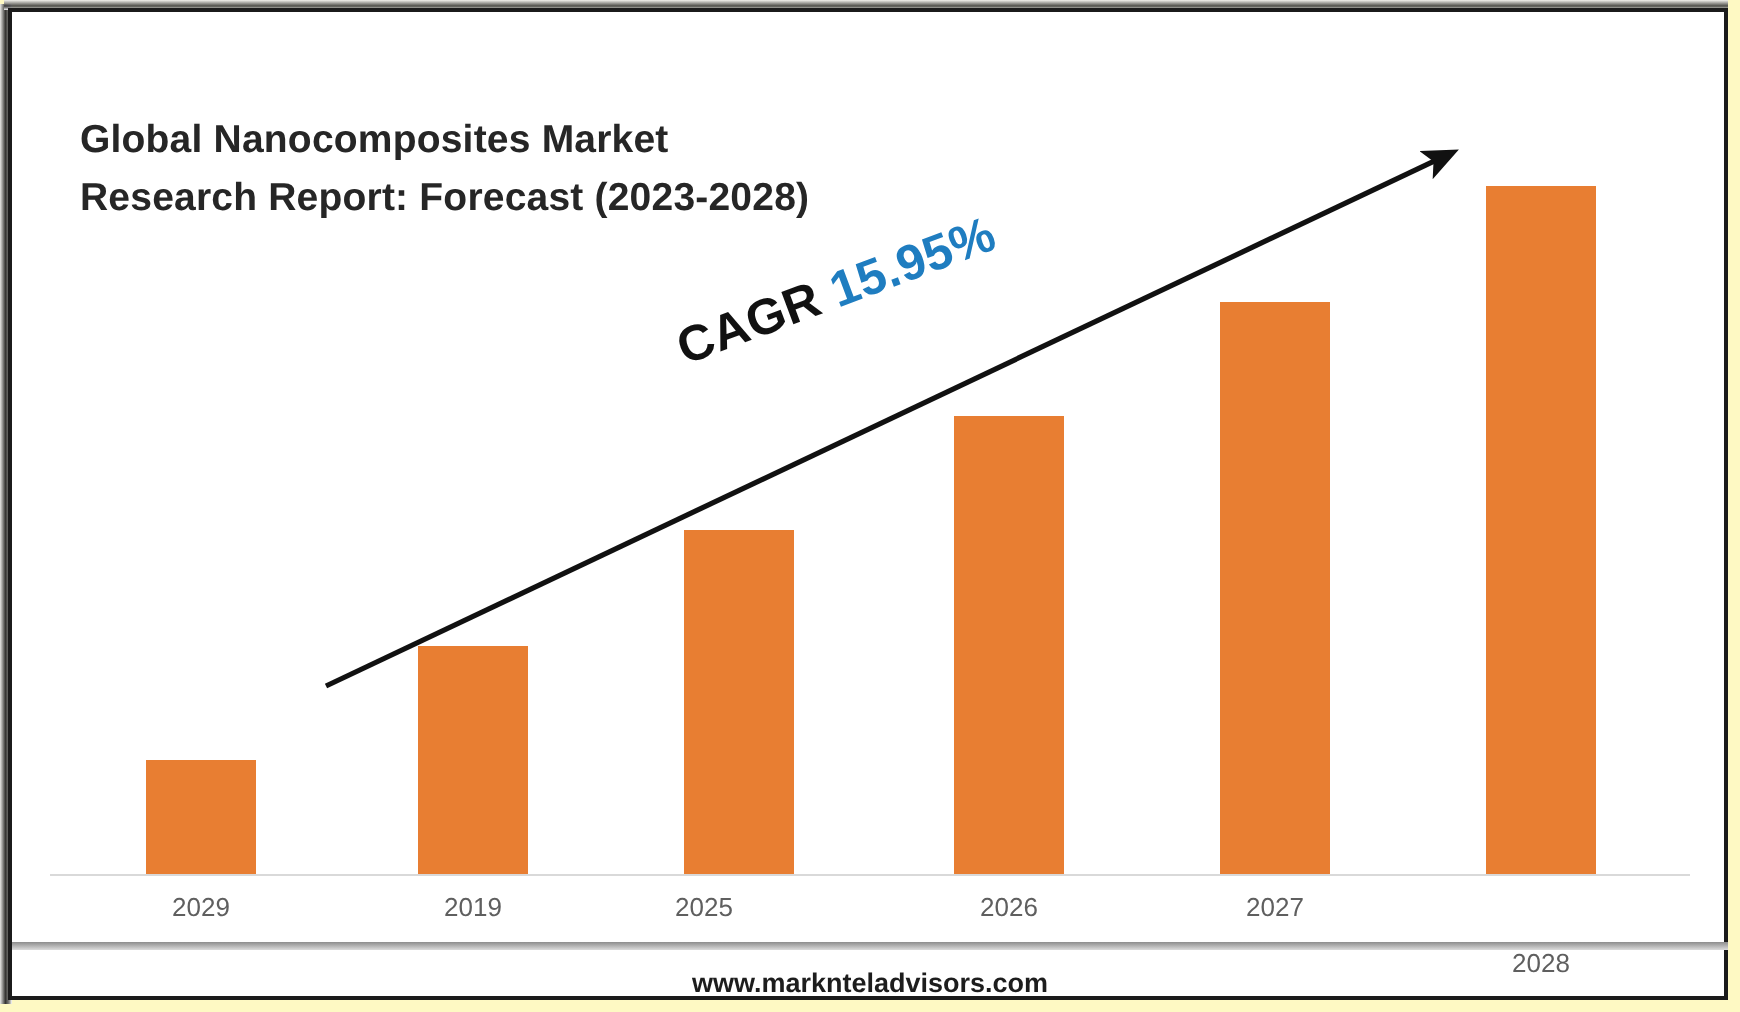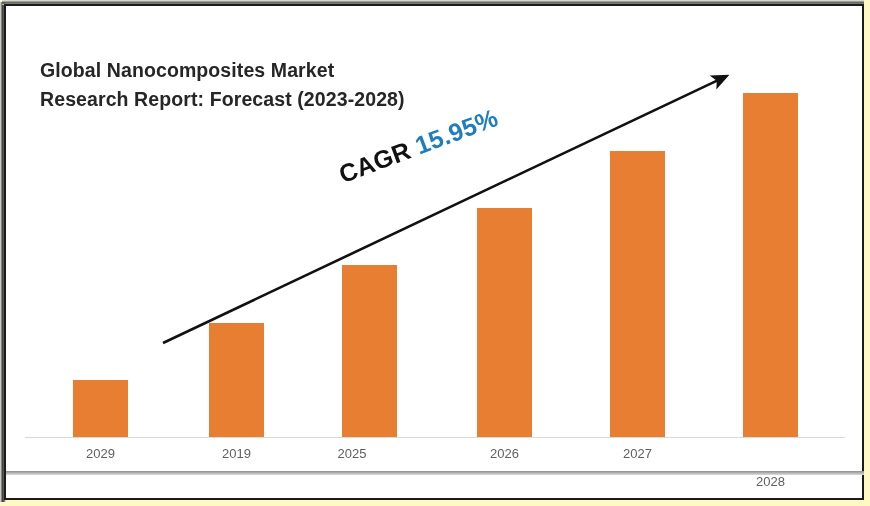--- a/index.html
+++ b/index.html
@@ -184,14 +184,15 @@
       </defs>
       <line id="trend-line" x1="163" y1="343" x2="722.866067883372" y2="77.8521615129805" stroke="#111111" stroke-width="2.6" marker-end="url(#arrowhead)"></line>
     </svg>
 
     <div class="cagr" style="transform: rotate(-20.5deg);">
       <span class="cagr-word" style="color: rgb(17, 17, 17);">CAGR</span><span>&nbsp;</span><span class="cagr-value" style="color: rgb(31, 125, 192);">15.95%</span>
     </div>
   </div>
 
   <div class="footer-rule"></div>
+  <div class="footer">www.marknteladvisors.com</div>
 
 </div>
 
 </body></html>

